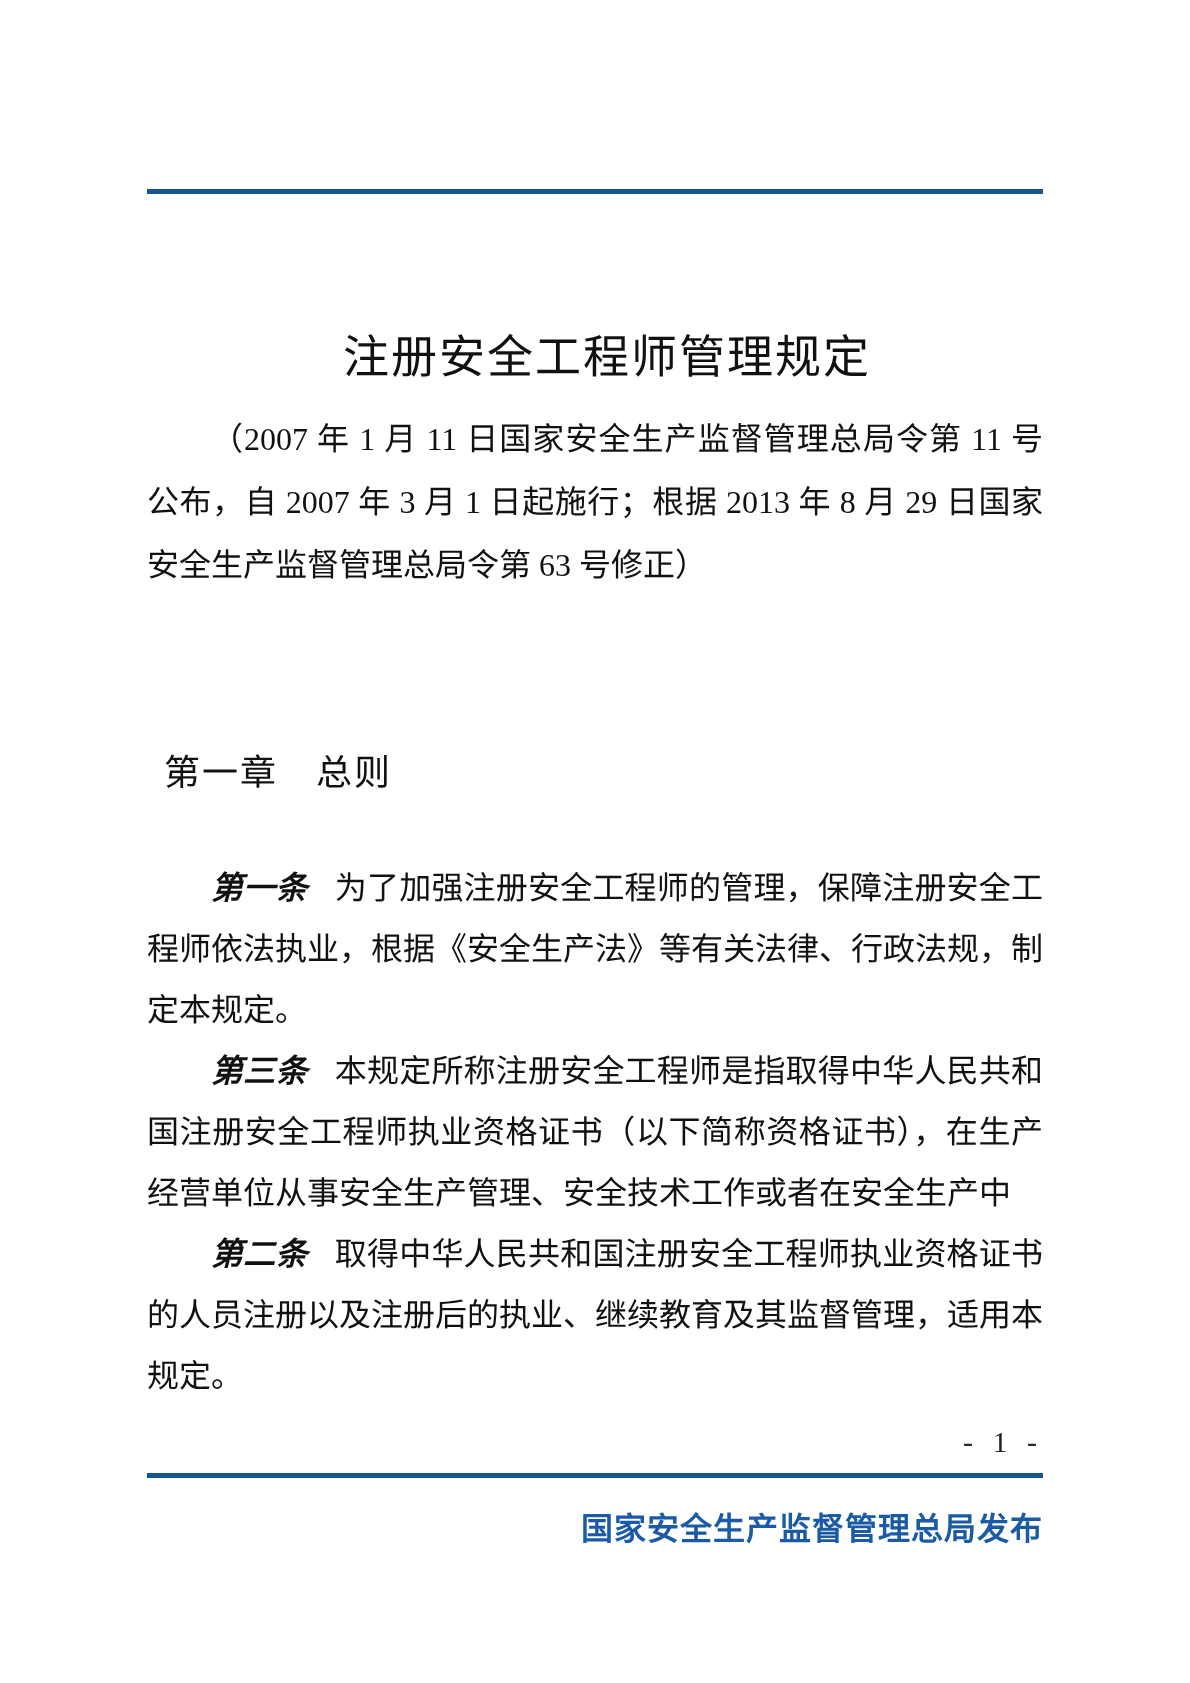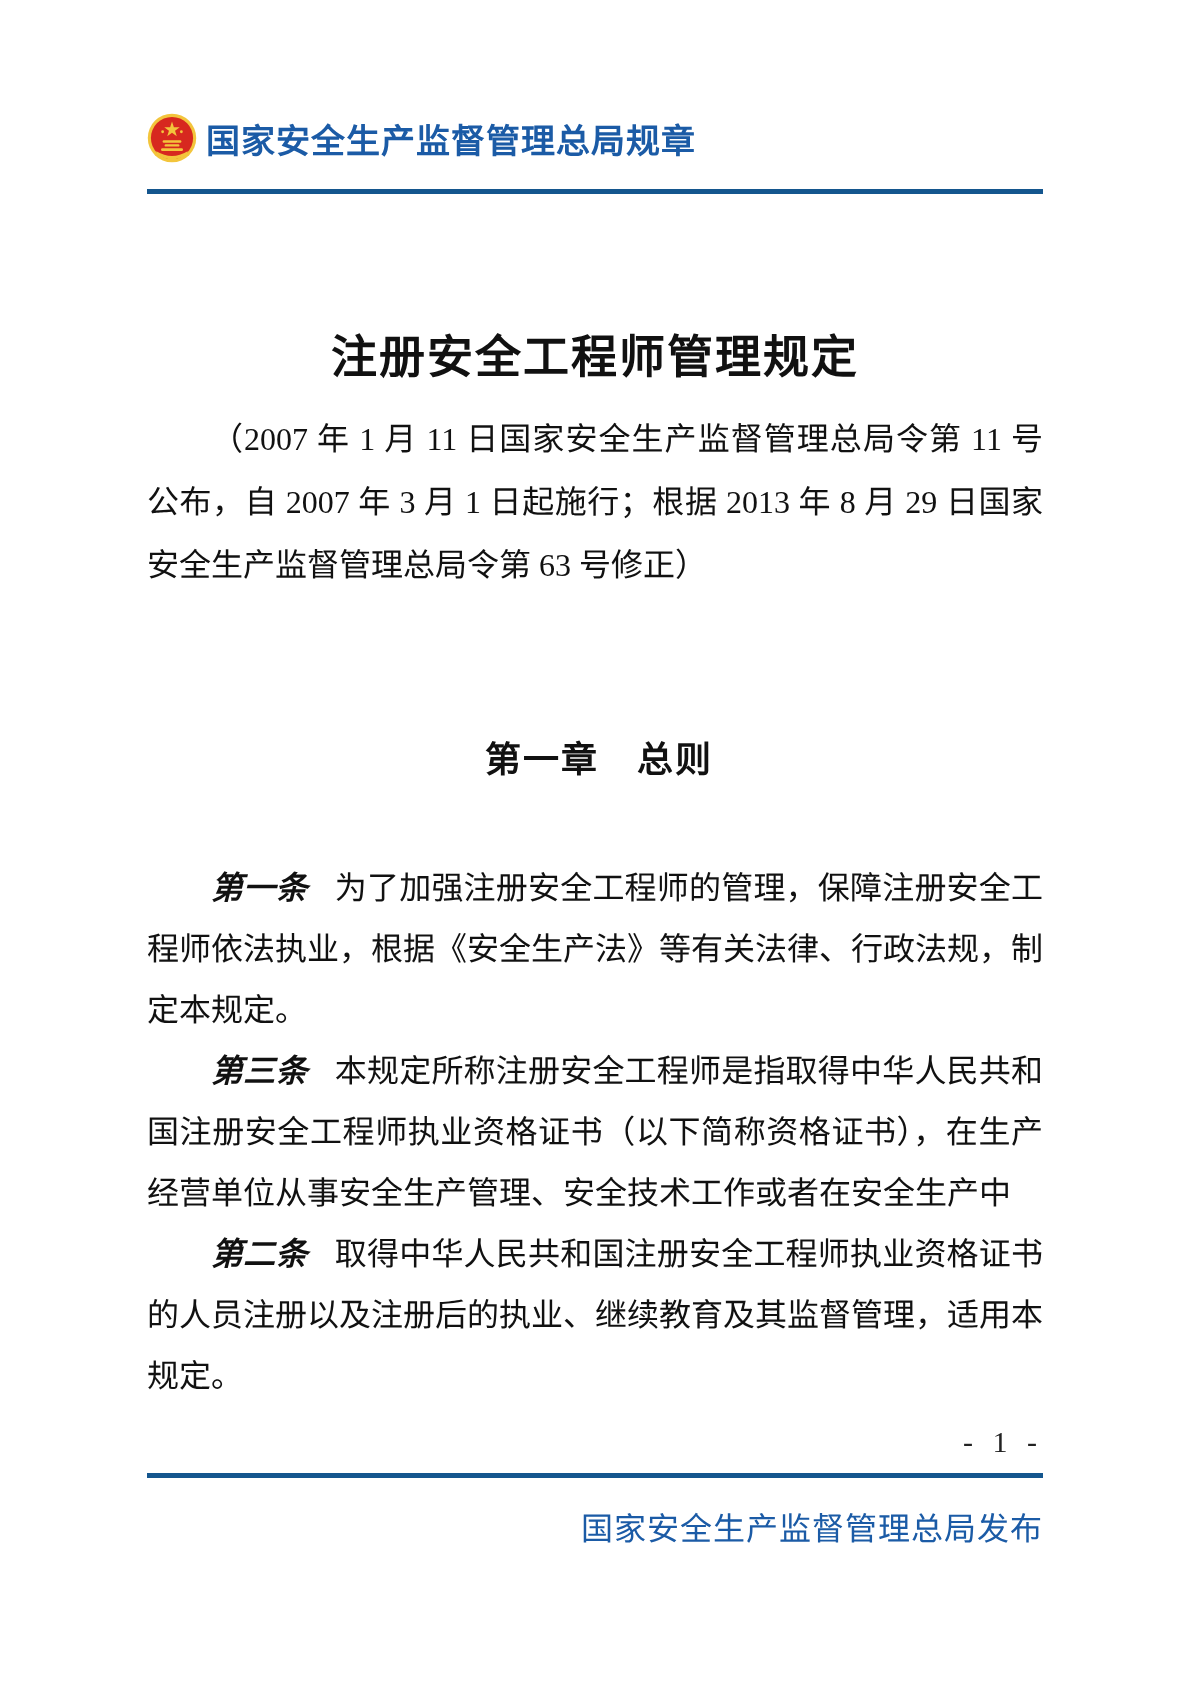--- a/index.html
+++ b/index.html
@@ -43,50 +43,50 @@
     position: absolute;
     left: 147px;
     top: 189px;
     width: 896px;
     height: 5px;
     background: #14568e;
   }
   
   .doc-title {
     position: absolute;
-    left: 147px;
+    left: 159px;
     top: 320px;
     width: 896px;
     margin: 0;
     text-align: center;
     font-size: 46px;
-    font-weight: bold;
+    font-weight: normal;
     letter-spacing: 2px;
   }
   .preamble {
     position: absolute;
     left: 147px;
     top: 408px;
     width: 896px;
     margin: 0;
     font-size: 32px;
     line-height: 63px;
     text-align: justify;
     text-indent: 2em;
   }
   
   .chapter {
     position: absolute;
     left: 147px;
     top: 726px;
     width: 896px;
-    margin: 4px;
-    text-align: center;
+    margin: 17px;
+    text-align: left;
     font-size: 36px;
-    font-weight: bold;
+    font-weight: normal;
     font-family: "Liberation Sans", "DejaVu Sans", sans-serif;
     letter-spacing: 2px;
   }
   
   .articles {
     position: absolute;
     left: 147px;
     top: 858px;
     width: 896px;
   }
@@ -118,46 +118,30 @@
     top: 1473px;
     width: 896px;
     height: 5px;
     background: #14568e;
   }
   .footer-text {
     position: absolute;
     right: 147px;
     top: 1503px;
     font-size: 32px;
-    font-weight: normal;
+    font-weight: bold;
     color: #1b5ba6;
     letter-spacing: 1px;
   }
 </style>
 </head>
 <body>
 
 <div class="page">
 
-  <header class="doc-header">
-    <span class="emblem">
-      <svg viewBox="0 0 64 66" width="50" height="52" aria-hidden="true">
-        <circle cx="32" cy="33" r="31" fill="#f3c53c"></circle>
-        <circle cx="32" cy="33" r="27" fill="#d7281f"></circle>
-        <polygon fill="#f3c53c" points="32,12 34.4,19.1 41.9,19.2 35.9,23.6 38.1,30.8 32,26.4 25.9,30.8 28.1,23.6 22.1,19.2 29.6,19.1"></polygon>
-        <circle cx="20" cy="25" r="1.8" fill="#f3c53c"></circle>
-        <circle cx="44" cy="25" r="1.8" fill="#f3c53c"></circle>
-        <rect x="20" y="36" width="24" height="3" rx="1.5" fill="#f3c53c"></rect>
-        <rect x="22.5" y="41" width="19" height="3" rx="1.5" fill="#f3c53c"></rect>
-        <rect x="18" y="46" width="28" height="3.5" rx="1.5" fill="#f3c53c"></rect>
-        <path d="M12 50 Q32 62 52 50 L52 54 Q32 66 12 54 Z" fill="#f3c53c"></path>
-      </svg>
-    </span>
-    <span class="header-title">国家安全生产监督管理总局规章</span>
-  </header>
 
   <div class="header-rule"></div>
 
   <main>
     <h1 class="doc-title">注册安全工程师管理规定</h1>
 
     <p class="preamble">（2007 年 1 月 11 日国家安全生产监督管理总局令第 11 号公布，自 2007 年 3 月 1 日起施行；根据 2013 年 8 月 29 日国家安全生产监督管理总局令第 63 号修正）</p>
 
     <h2 class="chapter">第一章　总则</h2>
 

